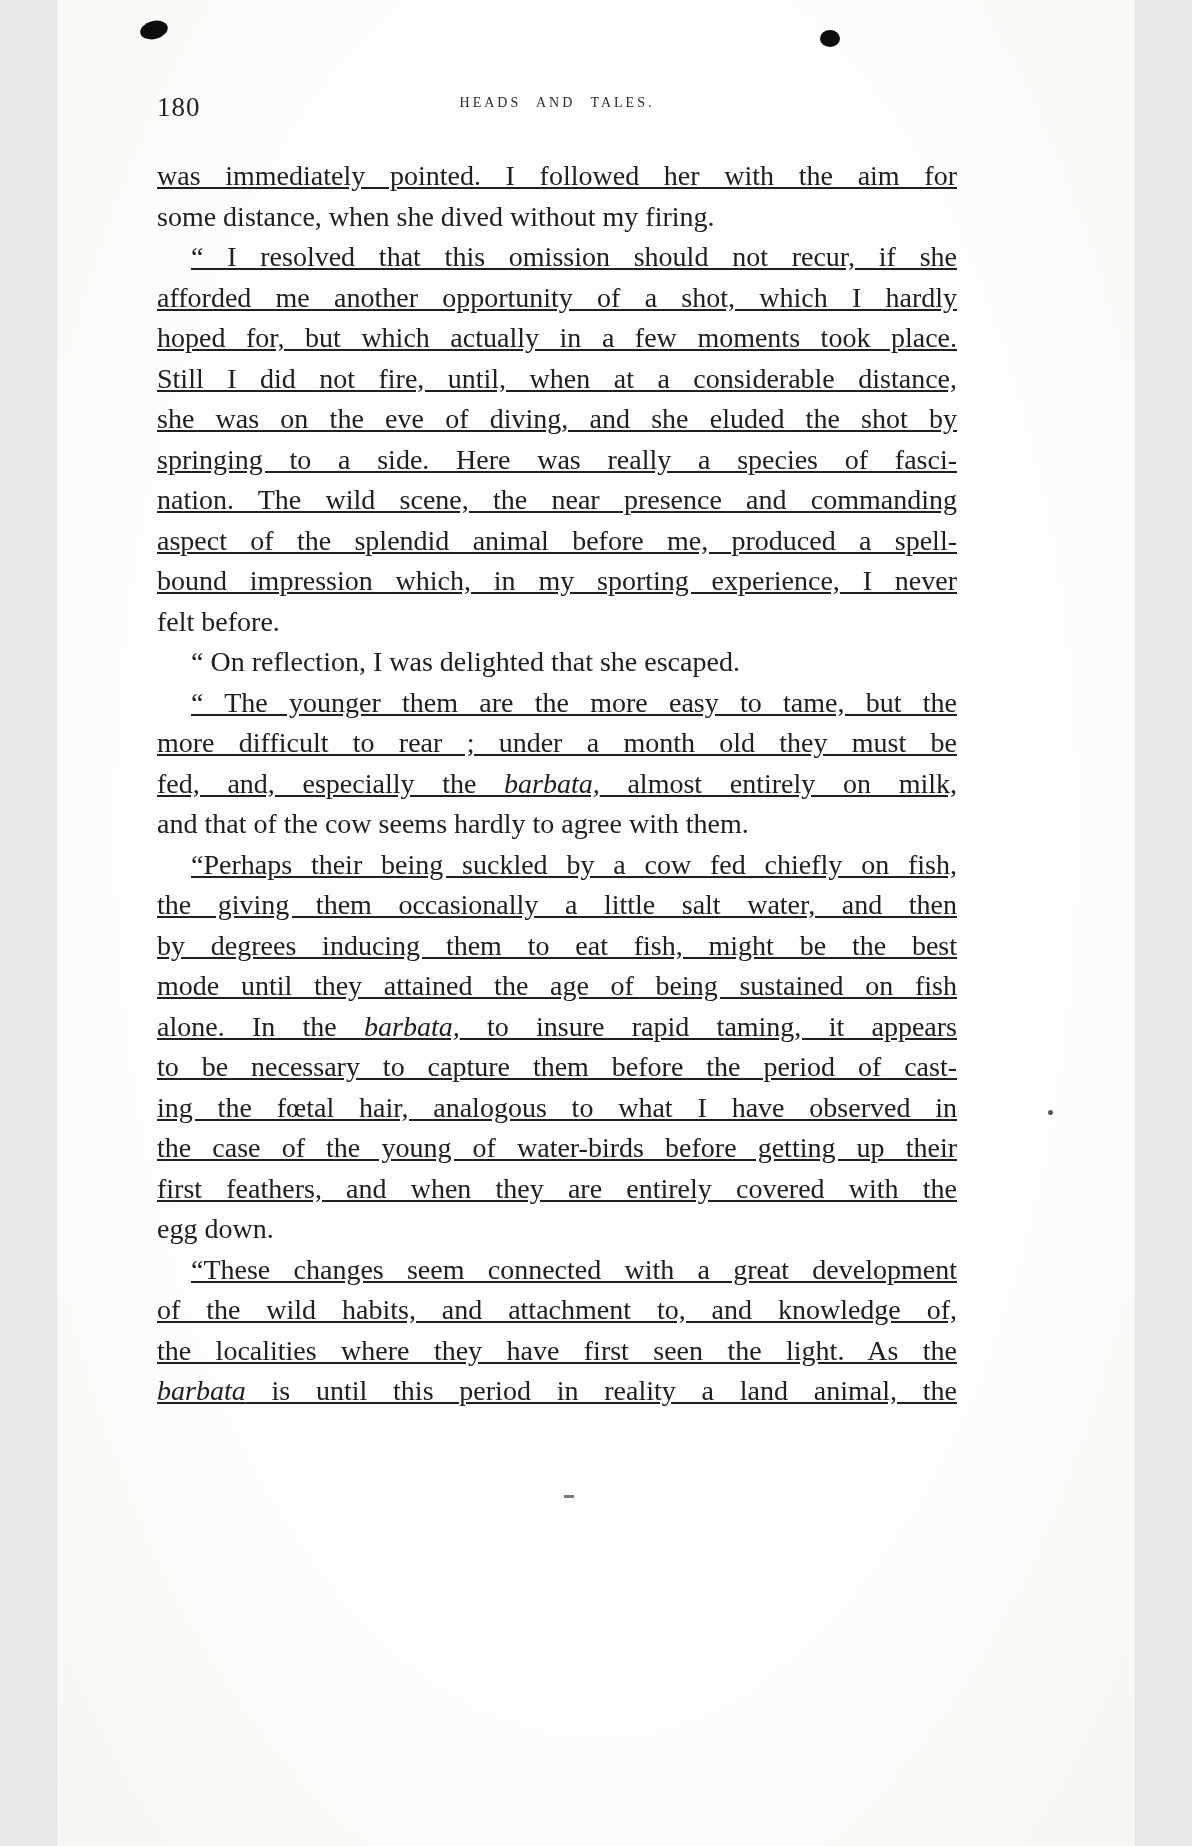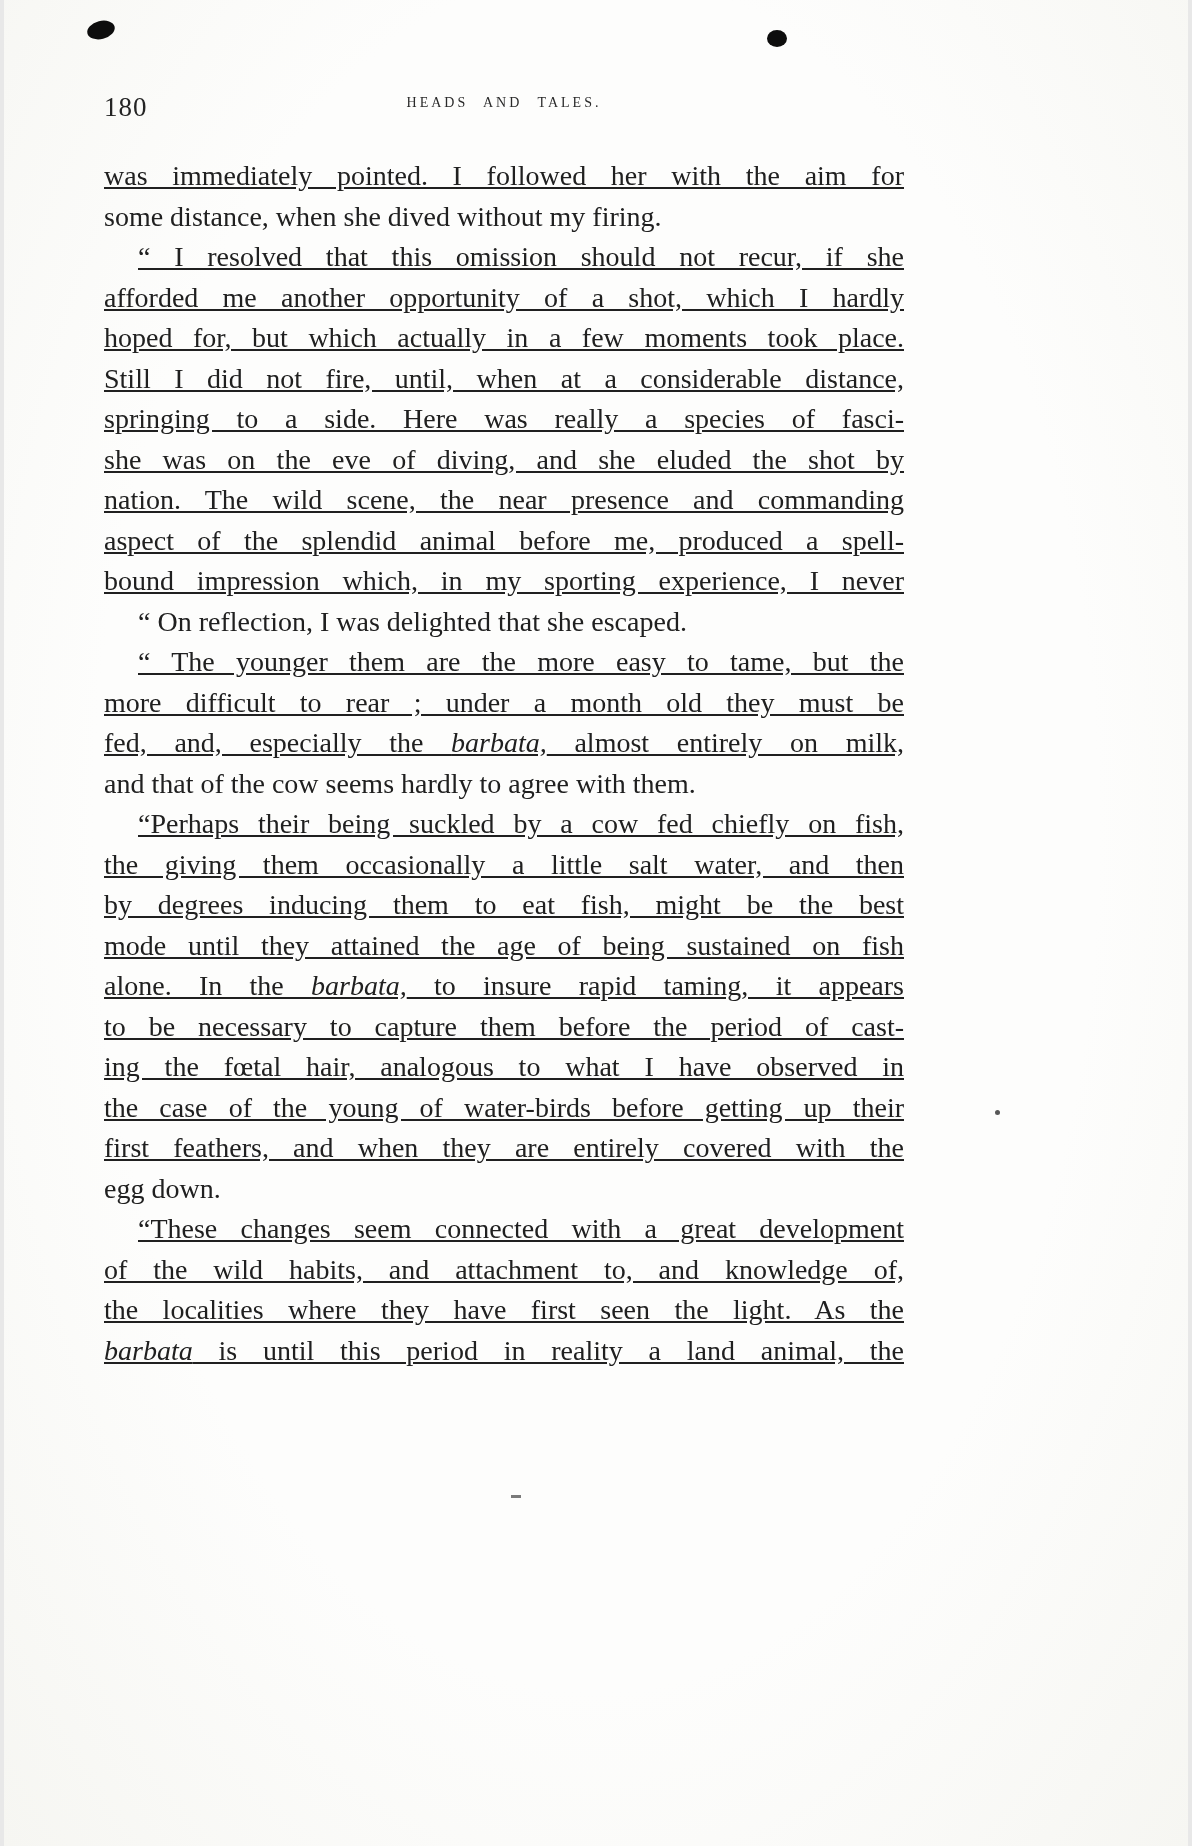--- a/index.html
+++ b/index.html
@@ -2,21 +2,21 @@
 <html><head>
 <meta charset="utf-8">
 <style>
   html, body {
     margin: 0;
     padding: 0;
     background: #e8e8e8;
   }
   .page {
     position: relative;
-    width: 1184px;
+    width: 1078px;
     height: 1846px;
     margin: 0 auto;
     background: radial-gradient(ellipse at 50% 45%, #fdfdfc 60%, #f6f6f2 100%);
     overflow: hidden;
     font-family: "Liberation Serif", "DejaVu Serif", serif;
     color: #222;
   }
   
   .ink { position: absolute; background: #0d0d0d; border-radius: 50%; }
   .spot-tl { left: 83px; top: 21px; width: 28px; height: 18px; transform: rotate(-14deg); }
@@ -59,25 +59,26 @@
     <span class="running">HEADS AND TALES.</span>
   </div>
 
   <div class="text-block">
       <div class="line just"><span>was immediately pointed. I followed her with the aim for</span></div>
       <div class="line"><span>some distance, when she dived without my firing.</span></div>
       <div class="line indent just"><span>“ I resolved that this omission should not recur, if she</span></div>
       <div class="line just"><span>afforded me another opportunity of a shot, which I hardly</span></div>
       <div class="line just"><span>hoped for, but which actually in a few moments took place.</span></div>
       <div class="line just"><span>Still I did not fire, until, when at a considerable distance,</span></div>
+      <div class="line just"><span>she was on the eve of diving, and she eluded the shot by</span></div>
       <div class="line just"><span>springing to a side. Here was really a species of fasci-</span></div>
-      <div class="line just"><span>she was on the eve of diving, and she eluded the shot by</span></div>
       <div class="line just"><span>nation. The wild scene, the near presence and commanding</span></div>
       <div class="line just"><span>aspect of the splendid animal before me, produced a spell-</span></div>
       <div class="line just"><span>bound impression which, in my sporting experience, I never</span></div>
+      <div class="line"><span>felt before.</span></div>
       <div class="line indent"><span>“ On reflection, I was delighted that she escaped.</span></div>
       <div class="line indent just"><span>“ The younger them are the more easy to tame, but the</span></div>
       <div class="line just"><span>more difficult to rear ; under a month old they must be</span></div>
       <div class="line just"><span>fed, and, especially the </span><span class="it">barbata,</span><span> almost entirely on milk,</span></div>
       <div class="line"><span>and that of the cow seems hardly to agree with them.</span></div>
       <div class="line indent just"><span>“Perhaps their being suckled by a cow fed chiefly on fish,</span></div>
       <div class="line just"><span>the giving them occasionally a little salt water, and then</span></div>
       <div class="line just"><span>by degrees inducing them to eat fish, might be the best</span></div>
       <div class="line just"><span>mode until they attained the age of being sustained on fish</span></div>
       <div class="line just"><span>alone. In the </span><span class="it">barbata,</span><span> to insure rapid taming, it appears</span></div>

